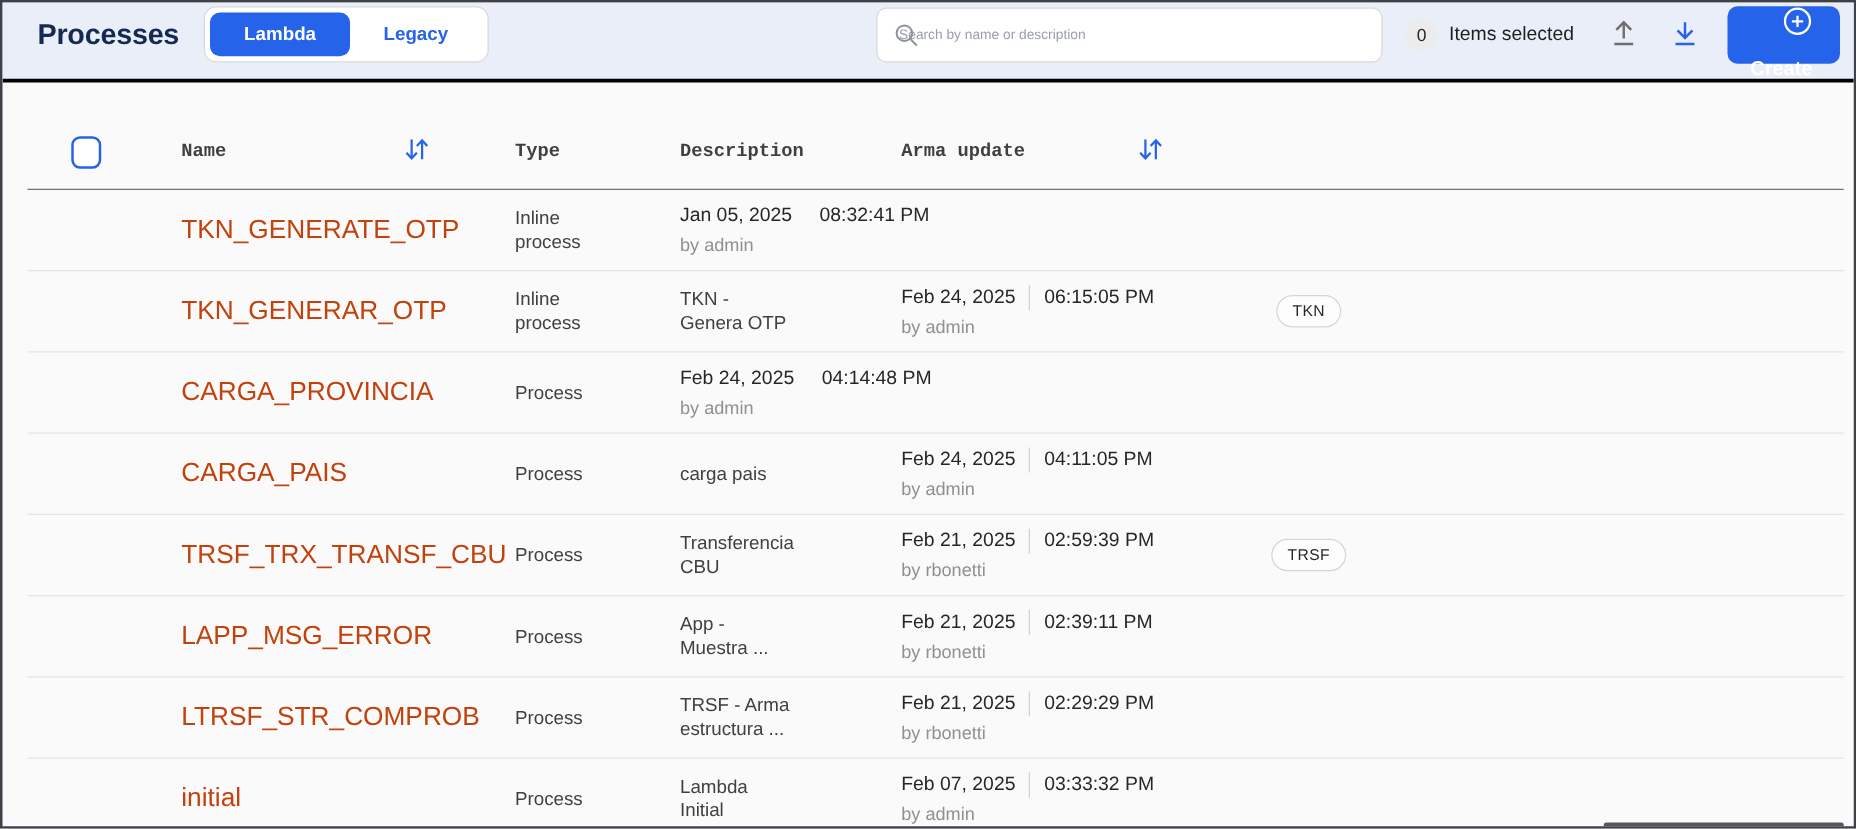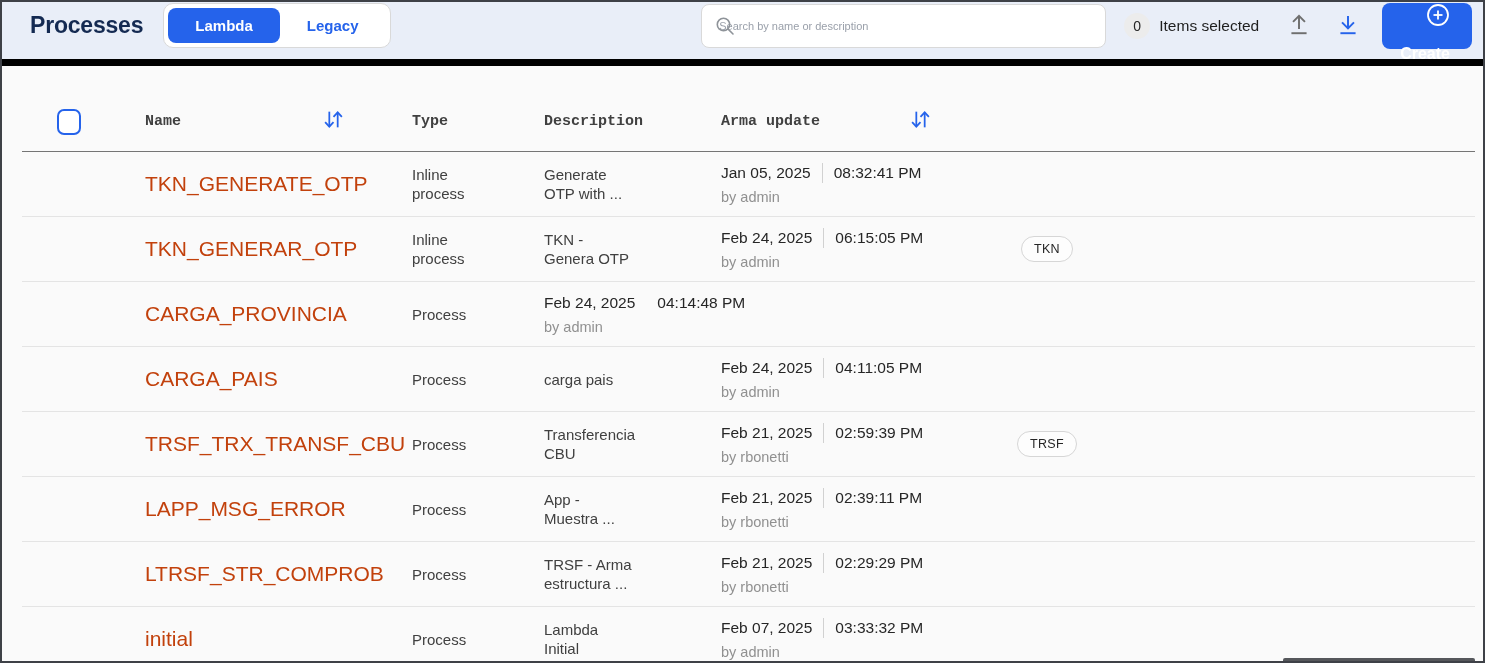--- a/index.html
+++ b/index.html
@@ -14,21 +14,21 @@
     border:2px solid #3e4147;
     overflow:hidden;
     position:relative;
     background:#fafafa;
   }
 
   
   .header-bar {
     height:64px;
     background:#e9eef8;
-    border-bottom:7px solid #000000;
+    border-bottom:3px solid #000000;
     display:flex;
     align-items:center;
     padding:0 11px 10px 28px;
   }
   .page-title {
     font-size:23px;
     font-weight:700;
     color:#142a52;
     letter-spacing:-0.2px;
     margin-right:20px;
@@ -270,22 +270,20 @@
       <div class="cell"></div>
       <div class="cell"></div>
     </div>
 
     <div id="table-body">
   <div class="trow grid">
     <div class="cell"></div>
     <div class="cell c-name">TKN_GENERATE_OTP</div>
     <div class="cell pre">Inline
 process</div>
-    <div class="cell pre">Generate
-OTP with ...</div>
     <div class="cell">
       <div class="dt">
         <span class="date">Jan 05, 2025</span>
         <span class="divider"></span>
         <span class="time">08:32:41 PM</span>
       </div>
       <div class="by">by admin</div>
     </div>
     <div class="cell c-badge">
       

